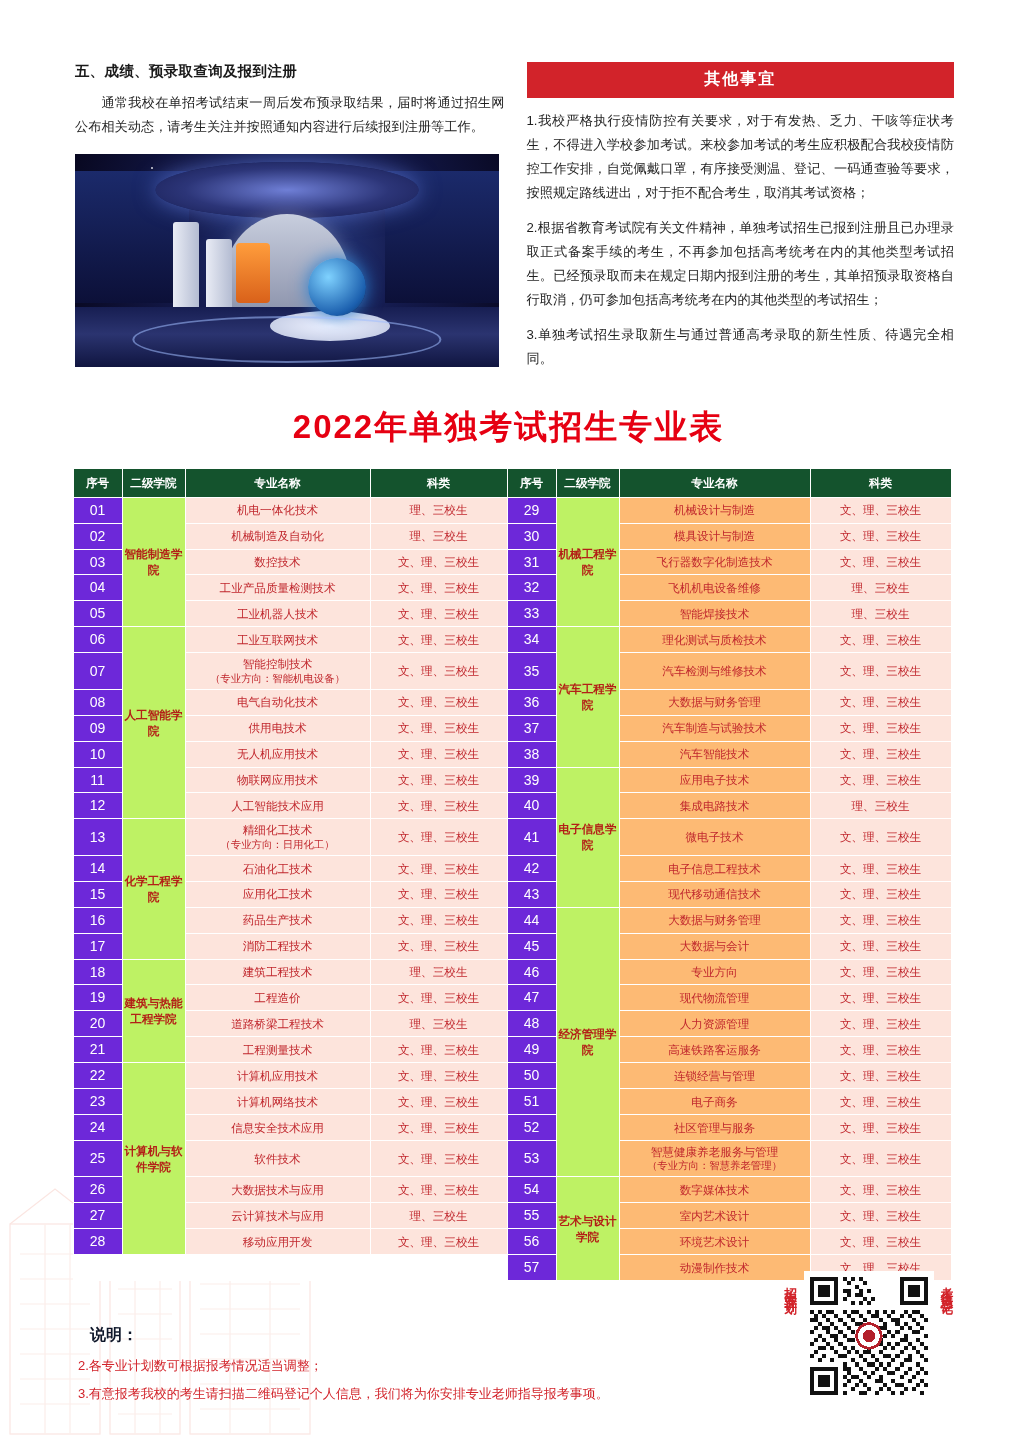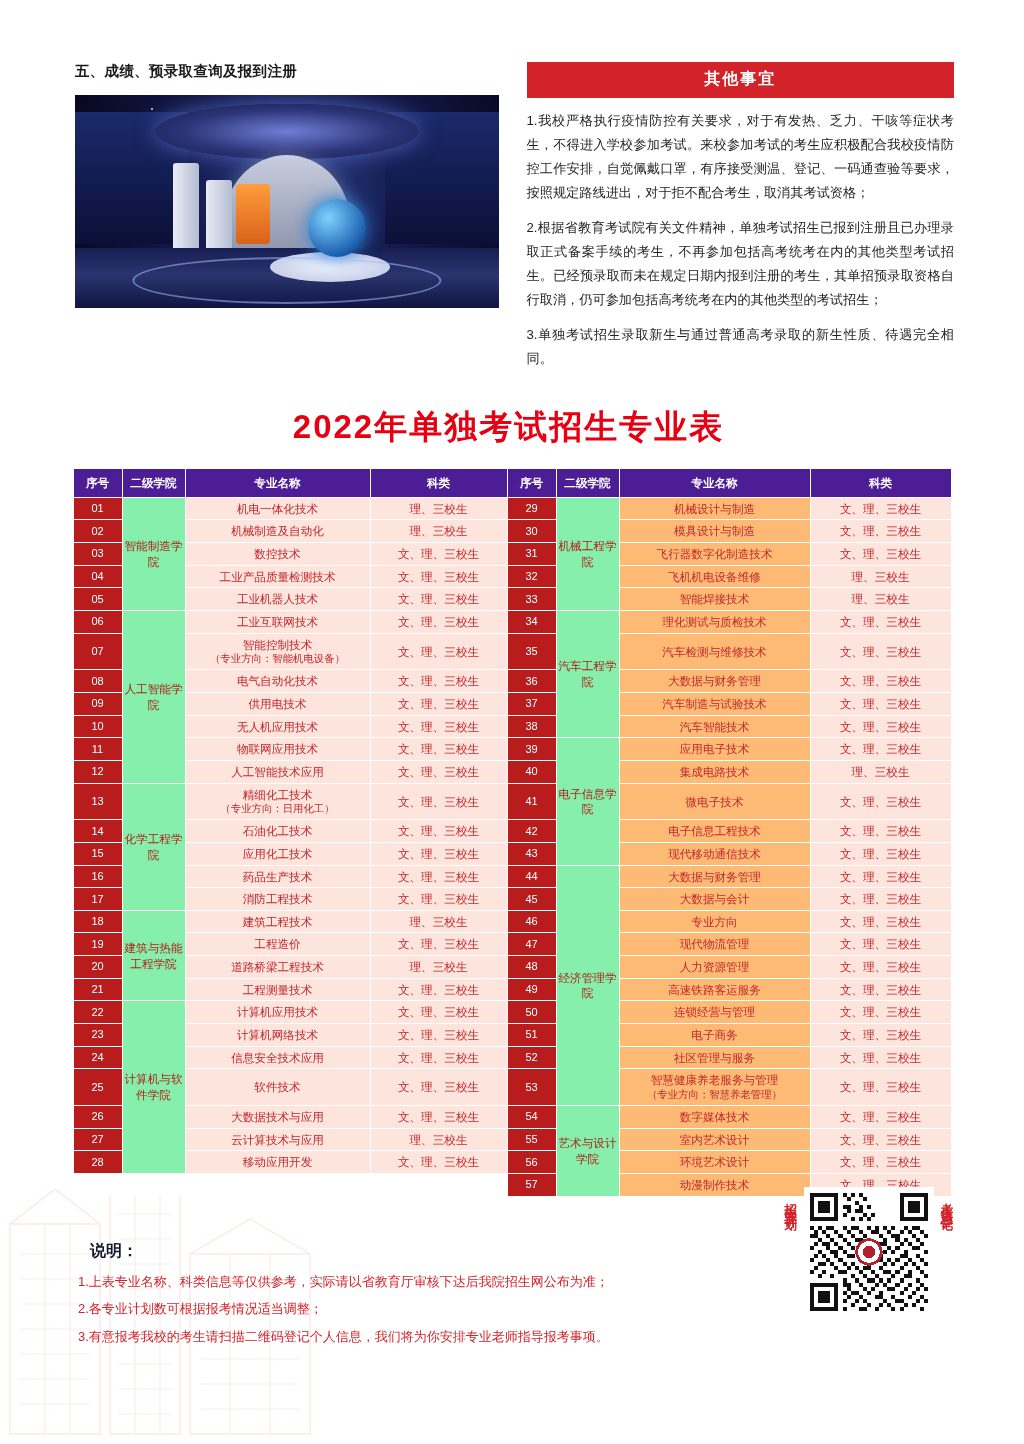--- a/index.html
+++ b/index.html
@@ -46,24 +46,24 @@
           padding:7px 0 8px;letter-spacing:2px;}
   .rpara{font-size:13.2px;line-height:1.82;color:#1f1f1f;text-align:justify;margin:11px 0 0 0;}
 
   
   .main-title{text-align:center;color:#e60012;font-size:33px;font-weight:bold;letter-spacing:2px;
               margin:34px 7px 18px 0;}
 
   
   .tbl-wrap{display:flex;justify-content:center;}
   table{border-collapse:collapse;font-size:11.6px;}
-  th{background:#4c1d95;color:#fff;font-weight:bold;border:1px solid #fff;padding:6px 2px;line-height:1.35;}
+  th{background:#14532d;color:#fff;font-weight:bold;border:1px solid #fff;padding:6px 2px;line-height:1.35;}
   td{border:1px solid #fff;text-align:center;padding:3px 2px;color:#c0272d;line-height:1.35;}
-  td.idx{background:#b91c1c;color:#fff;width:44px;font-size:11px;}
-  td.col{background:#86efac;color:#b32017;width:58px;font-weight:normal;}
+  td.idx{background:#6d28d9;color:#fff;width:44px;font-size:14px;}
+  td.col{background:#bef264;color:#b32017;width:58px;font-weight:bold;}
   td.name{background:#fde4dc;width:180px;}
   td.kind{background:#fde4dc;width:132px;}
   td.name2{background:#fdba74;width:186px;}
   td.kind2{background:#fde4dc;width:136px;}
   .sub{font-size:10.4px;display:block;}
 
   
   .footer{display:flex;align-items:flex-start;padding:18px 70px 0 78px;box-sizing:border-box;}
   .notes{flex:1;}
   .notes h4{color:#0f172a;font-size:16px;margin:26px 0 10px 12px;font-weight:bold;}
@@ -93,20 +93,21 @@
     </g>
   </g>
 </svg>
 
 <div class="page">
 
   <div class="top">
 
     <div class="top-left">
       <h3 class="sec-title">五、成绩、预录取查询及报到注册</h3>
+      <p class="sec-para">通常我校在单招考试结束一周后发布预录取结果，届时将通过招生网公布相关动态，请考生关注并按照通知内容进行后续报到注册等工作。</p>
 
       <div class="photo">
         <div class="star" style="left:6%;top:10%"></div>
           <div class="star" style="left:12%;top:22%"></div>
         <div class="star" style="left:18%;top:6%"></div>
           <div class="star" style="left:88%;top:14%"></div>
         <div class="star" style="left:80%;top:28%"></div>
           <div class="star" style="left:94%;top:40%"></div>
         <div class="star" style="left:5%;top:50%"></div>
           <div class="star" style="left:70%;top:8%"></div>
@@ -392,21 +393,20 @@
             <td class="name2">动漫制作技术</td>
             <td class="kind2">文、理、三校生</td>
           </tr>
         </tbody>
     </table>
   </div>
 
   <div class="footer">
     <div class="notes">
       <h4>说明：</h4>
-      <p>1.上表专业名称、科类信息等仅供参考，实际请以省教育厅审核下达后我院招生网公布为准；</p>
       <p>2.各专业计划数可根据报考情况适当调整；</p>
       <p>3.有意报考我校的考生请扫描二维码登记个人信息，我们将为你安排专业老师指导报考事项。</p>
     </div>
 
     <div class="qr-zone">
       <div class="vlabel">招生专业计划</div>
       <div class="qr">
         <svg width="118" height="118" viewBox="0 0 29 29" shape-rendering="crispEdges">
           <rect width="29" height="29" fill="#fff"></rect>
           <g fill="#111">

